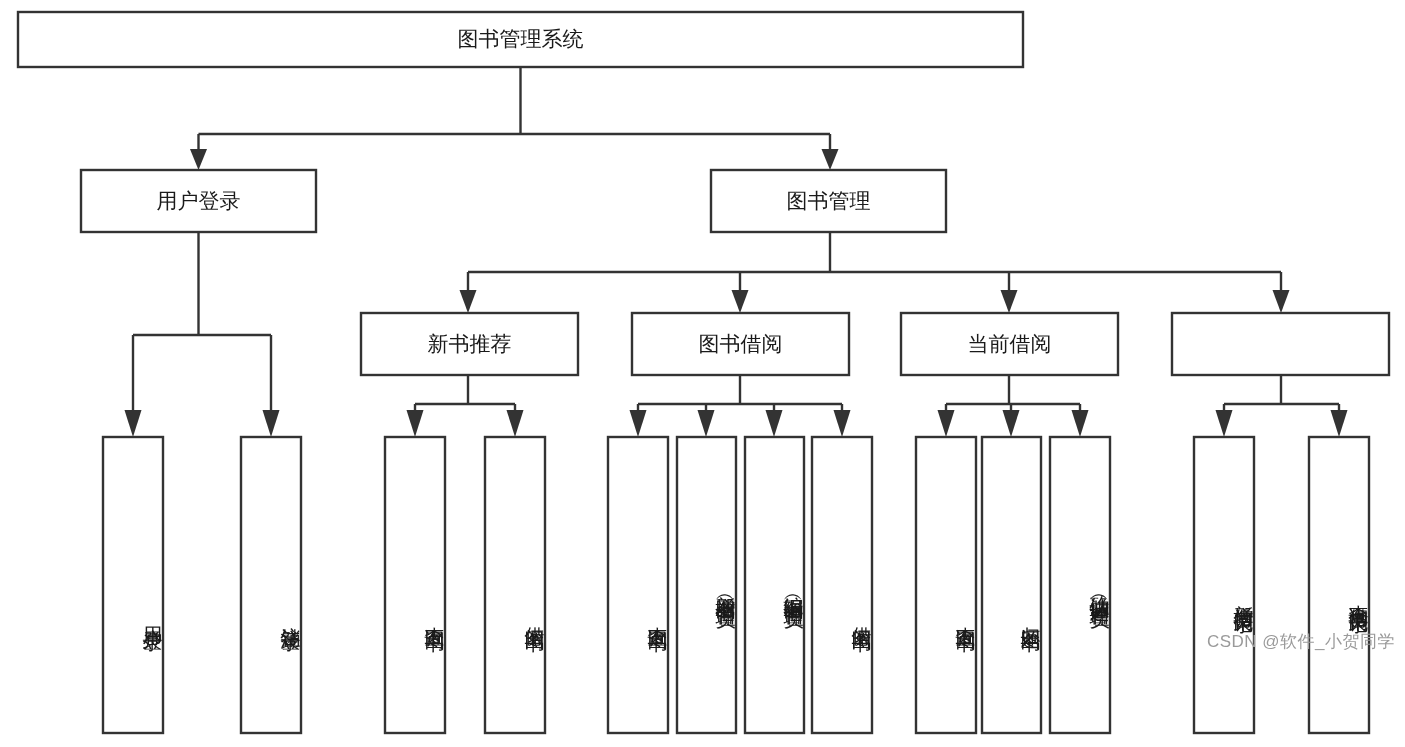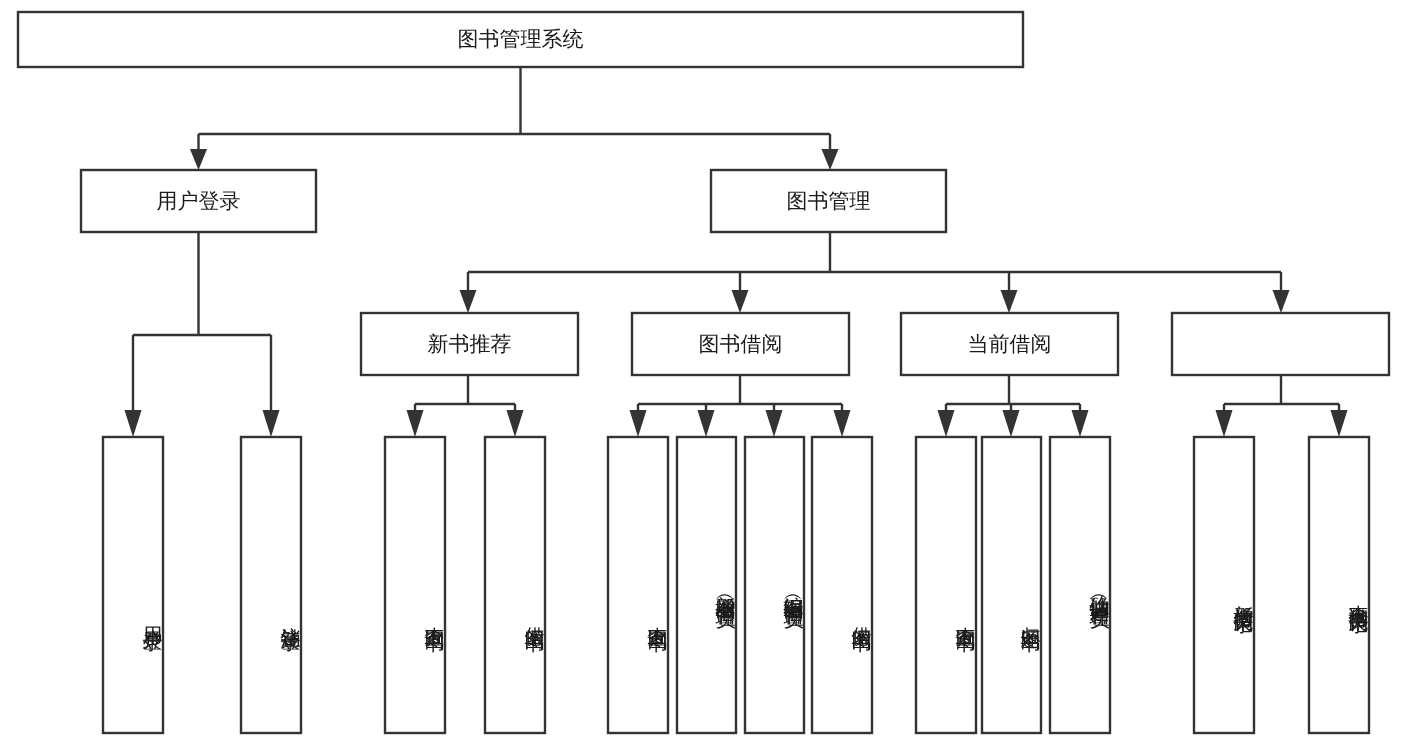--- a/index.html
+++ b/index.html
@@ -205,14 +205,15 @@
   <div class="node-label label-v" style="left:745px; top:437px; width:59px; height:296px; padding-top:8px;">编辑图书（管理员）</div>
   <div class="node-label label-v" style="left:812px; top:437px; width:60px; height:296px; padding-top:60px;">借阅图书</div>
 
   <div class="node-label label-v" style="left:916px; top:437px; width:60px; height:296px; padding-top:60px;">查询图书</div>
   <div class="node-label label-v" style="left:982px; top:437px; width:59px; height:296px; padding-top:60px;">归还图书</div>
   <div class="node-label label-v" style="left:1050px; top:437px; width:60px; height:296px; padding-top:8px;">确认归还（管理员）</div>
 
   <div class="node-label label-v" style="left:1194px; top:437px; width:60px; height:296px; padding-top:20px;">新增借阅记录</div>
   <div class="node-label label-v" style="left:1309px; top:437px; width:60px; height:296px; padding-top:20px;">查询借阅记录</div>
 
+  <div class="watermark">CSDN @软件_小贺同学</div>
 
 </div>
 
 </body></html>

